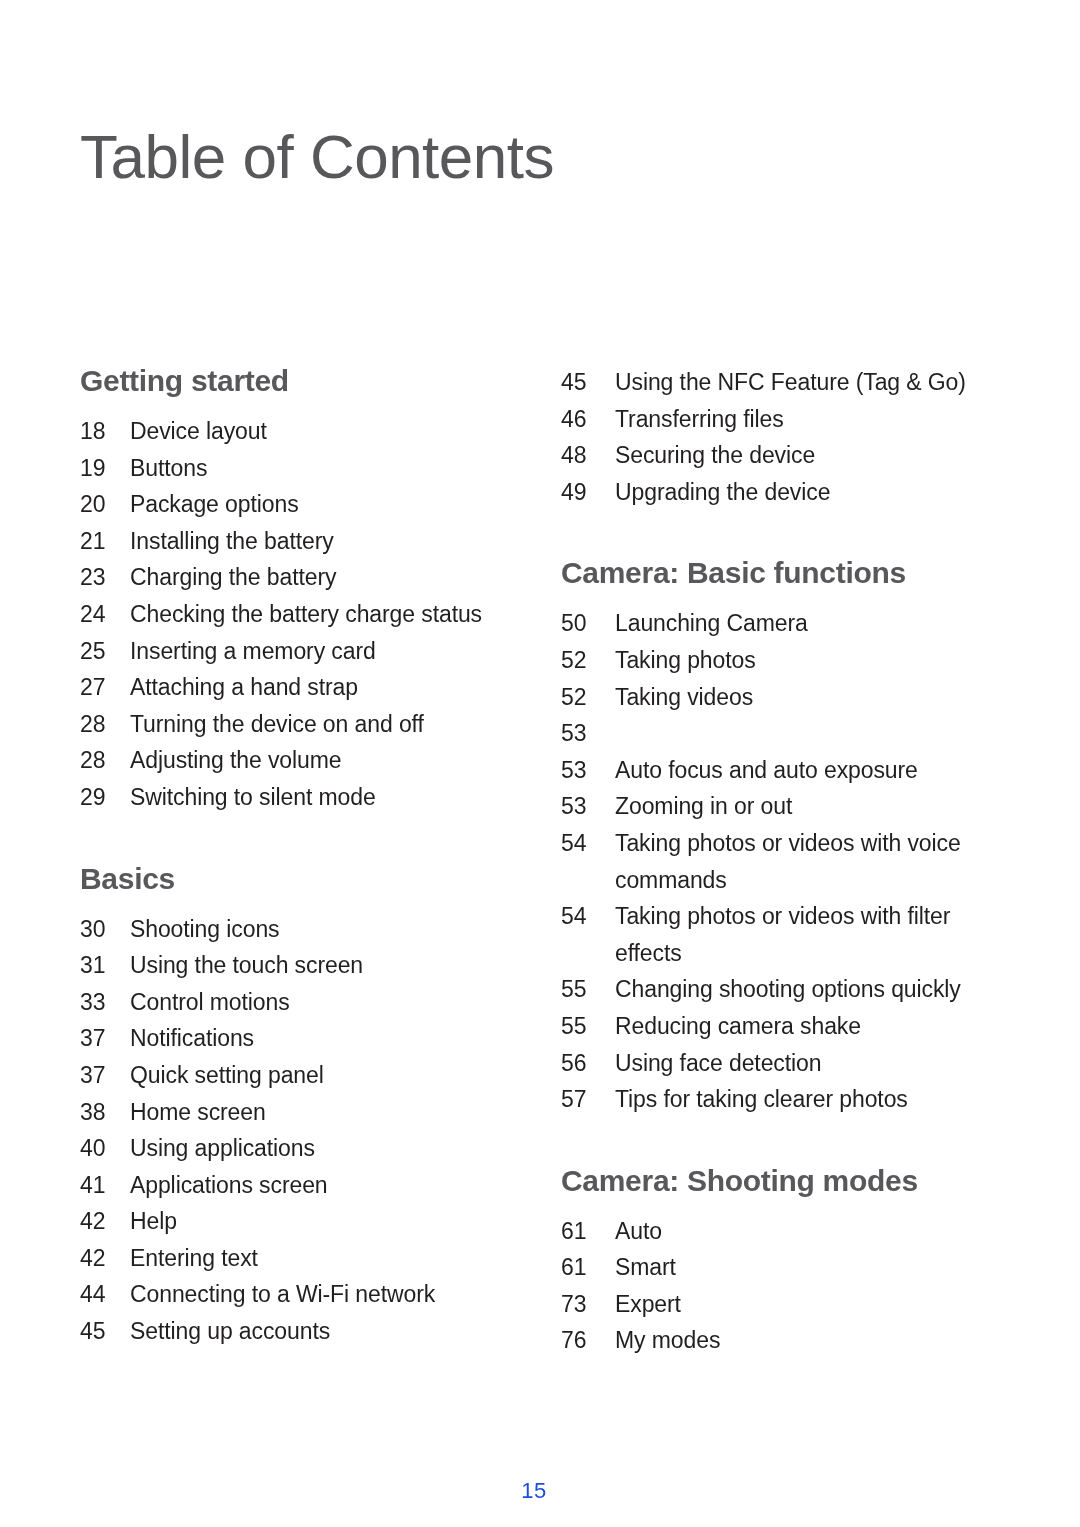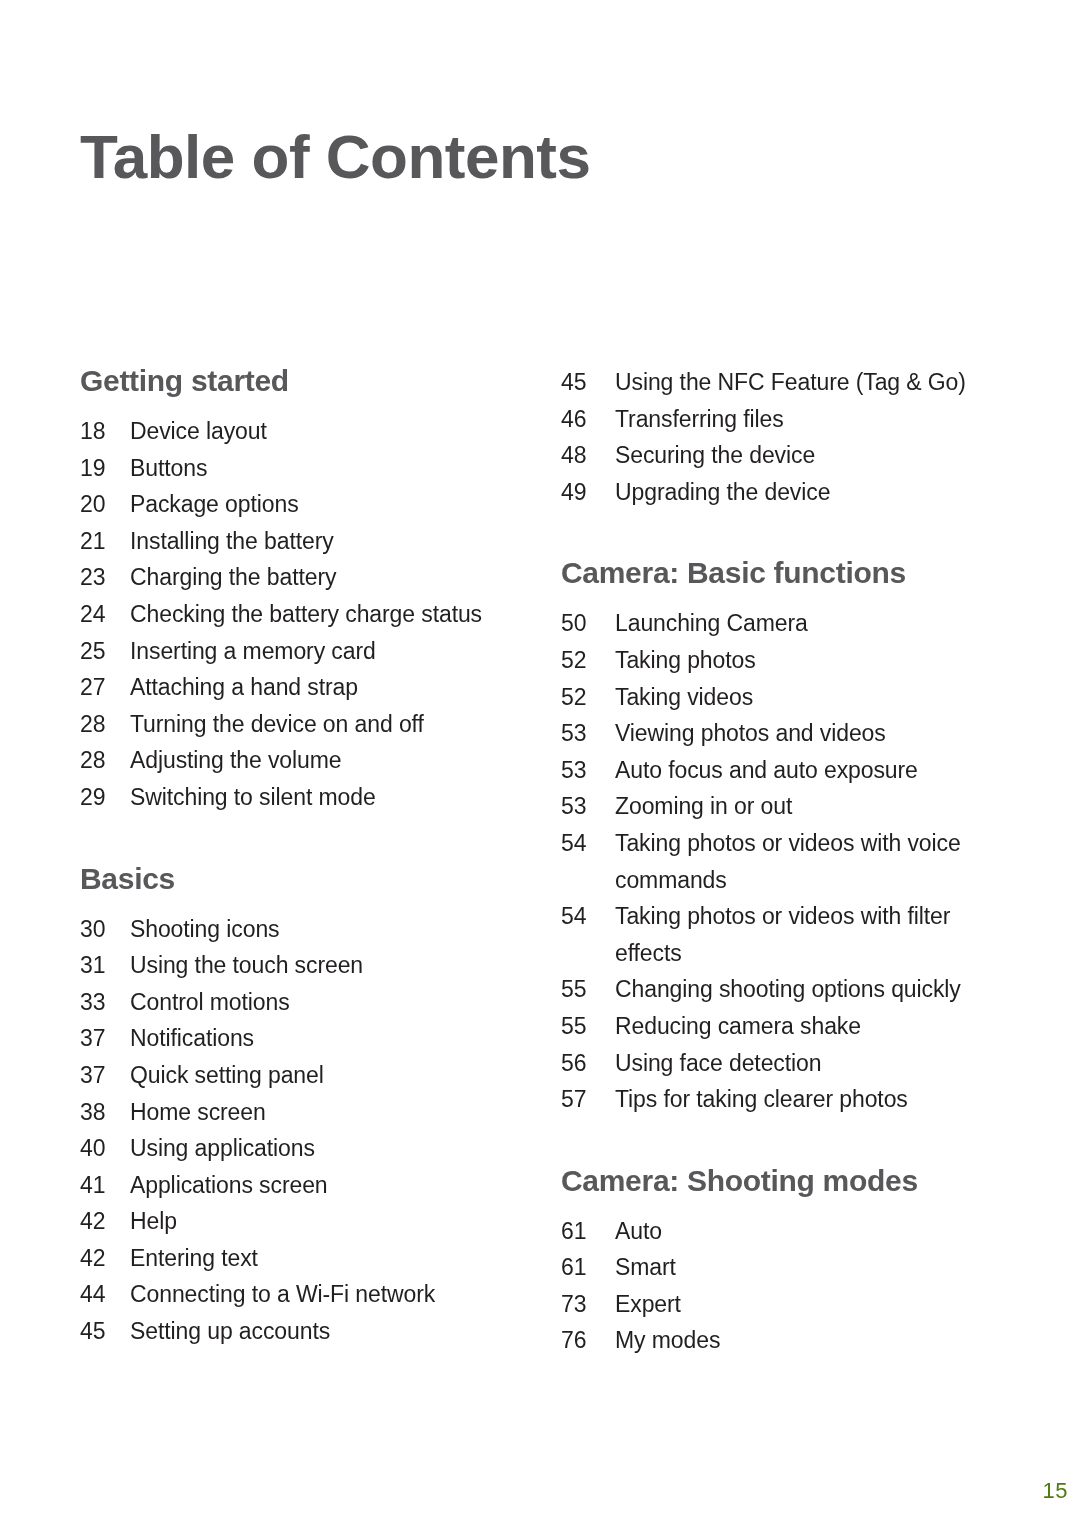--- a/index.html
+++ b/index.html
@@ -19,21 +19,21 @@
     position: absolute;
     inset: 0;
     background: #ffffff;
   }
 
   .page-title {
     position: absolute;
     left: 80px;
     top: 124px;
     font-size: 62px;
-    font-weight: bold;
+    font-weight: normal;
     color: #58585b;
     letter-spacing: -0.5px;
     line-height: 1.05;
     white-space: nowrap;
   }
 
   .columns {
     position: absolute;
     left: 0;
     right: 0;
@@ -88,23 +88,23 @@
   }
 
   
   .section + .section { margin-top: 46px; }
 
   .folio {
     position: absolute;
     left: 0;
     right: 12px;
     top: 1478px;
-    text-align: right;
+    text-align: center;
     font-size: 22px;
-    color: #4d7c0f;
+    color: #1d4ed8;
     letter-spacing: 0.5px;
   }
 </style>
 </head>
 <body>
 
 <div class="page">
 
   <div class="page-title">Table of Contents</div>
 
@@ -249,21 +249,20 @@
           <li class="toc-entry">
             <span class="toc-page">52</span>
             <span class="toc-label">Taking photos</span>
           </li>
           <li class="toc-entry">
             <span class="toc-page">52</span>
             <span class="toc-label">Taking videos</span>
           </li>
           <li class="toc-entry">
             <span class="toc-page">53</span>
-            <span class="toc-label">Viewing photos and videos</span>
           </li>
           <li class="toc-entry">
             <span class="toc-page">53</span>
             <span class="toc-label">Auto focus and auto exposure</span>
           </li>
           <li class="toc-entry">
             <span class="toc-page">53</span>
             <span class="toc-label">Zooming in or out</span>
           </li>
           <li class="toc-entry">

